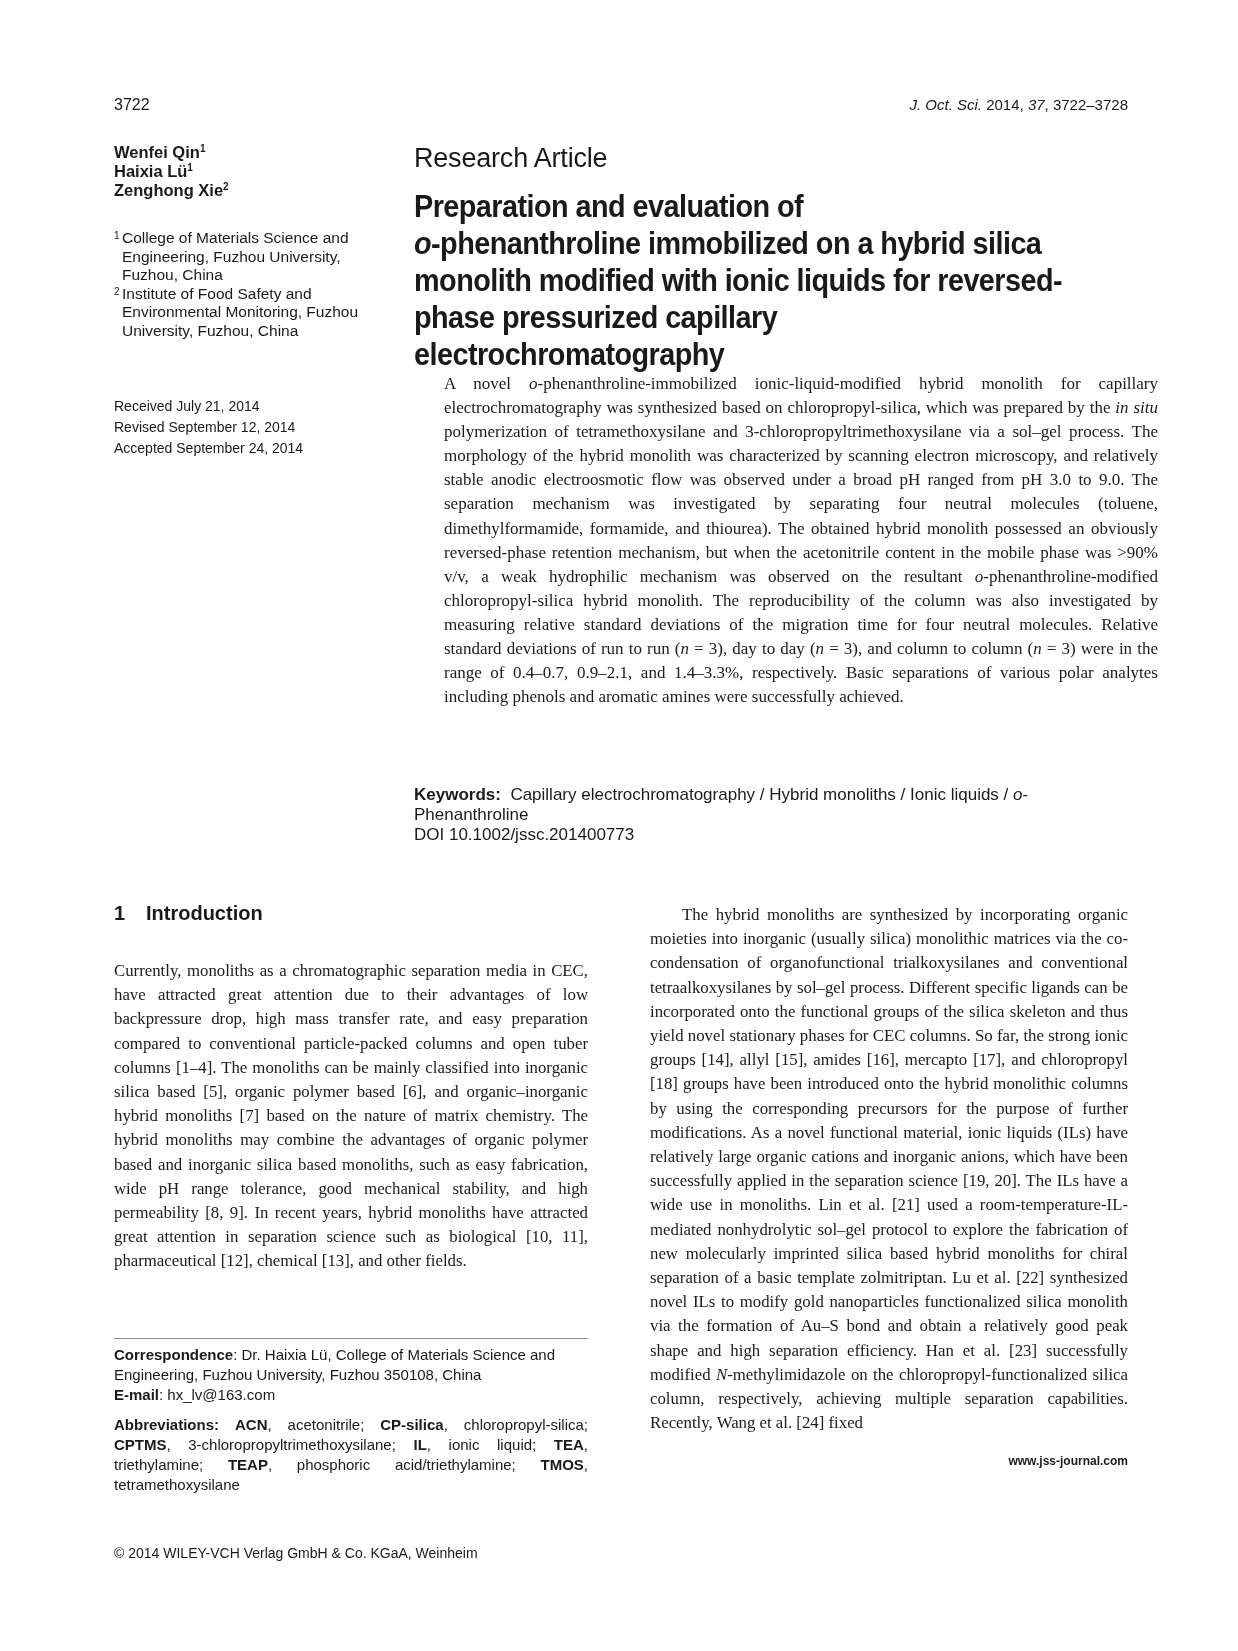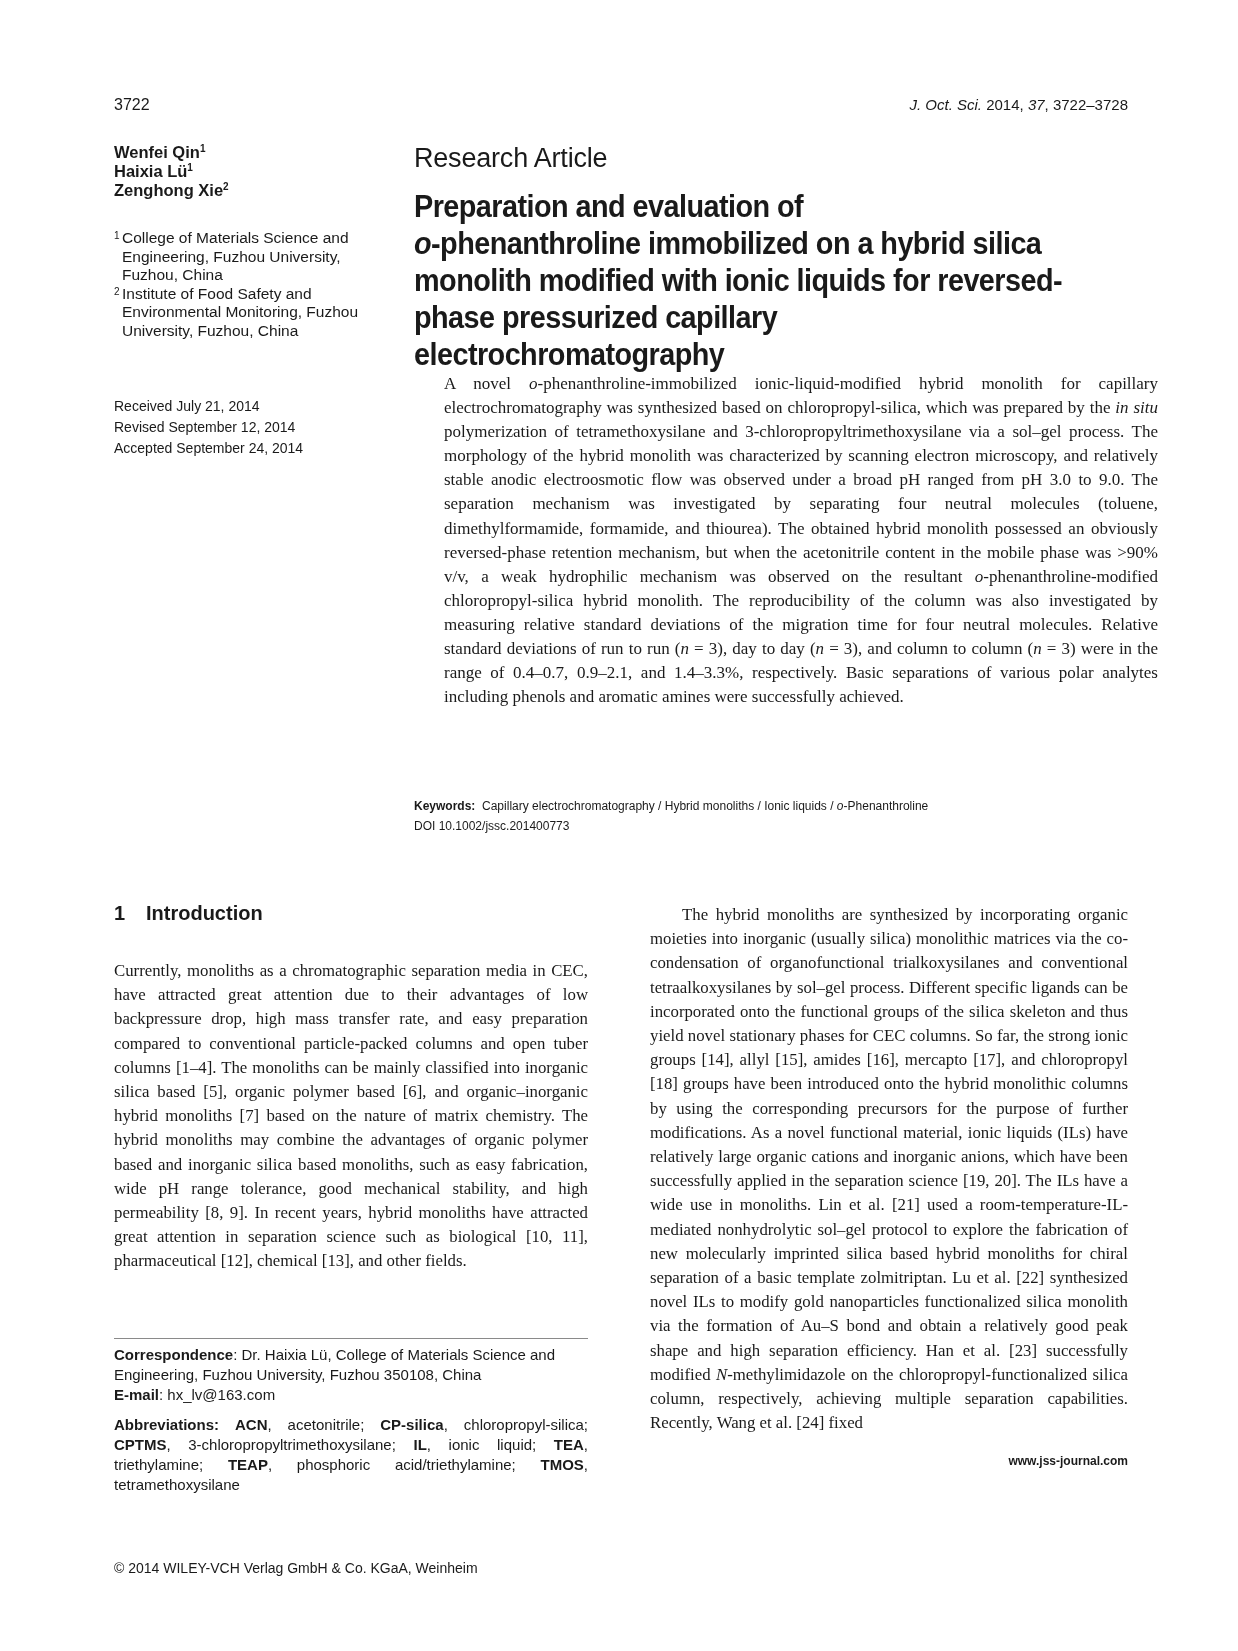--- a/index.html
+++ b/index.html
@@ -22,39 +22,39 @@
   .dates { left: 114px; top: 396px; font-size: 14px; line-height: 21px; }
 
   .article-type { left: 414px; top: 143px; font-size: 27px; font-weight: normal; letter-spacing: -0.2px; }
 
   .title { left: 414px; top: 188px; width: 700px; font-size: 31px; font-weight: bold; line-height: 37px; letter-spacing: -0.6px; transform: scaleX(0.93); transform-origin: left top; }
   .title i { font-style: italic; }
 
   .abstract { left: 414px; top: 372px; width: 714px; font-size: 17px; line-height: 24.1px; text-align: justify; margin-left: 30px; }
   .abstract i { font-style: italic; }
 
-  .keywords { left: 414px; top: 785px; width: 714px; font-size: 12px; line-height: 20px; margin-top: 11px; }
+  .keywords { left: 414px; top: 785px; width: 714px; font-size: 17px; line-height: 20px; }
   .keywords b { font-weight: bold; }
 
   .section-heading { left: 114px; top: 902px; font-size: 20px; font-weight: bold; }
   .section-heading .num { display: inline-block; width: 32px; }
 
   .col-left { left: 114px; top: 959px; width: 474px; font-size: 16.8px; line-height: 24.2px; text-align: justify; }
   .col-right { left: 650px; top: 903px; width: 478px; font-size: 16.8px; line-height: 24.2px; text-align: justify; }
   .col-right p, .col-left p { margin: 0; }
   .col-right p { text-indent: 32px; }
   .col-right i { font-style: italic; }
 
   .separator { left: 114px; top: 1338px; width: 474px; height: 0; border-top: 1px solid #8a8a8a; }
 
   .correspondence { left: 114px; top: 1345px; width: 474px; font-size: 15px; line-height: 20px; }
   .abbreviations { left: 114px; top: 1415px; width: 474px; font-size: 15px; line-height: 20px; text-align: justify; }
   .correspondence b, .abbreviations b { font-weight: bold; }
 
-  .copyright { left: 114px; top: 1545px; font-size: 14px; margin-top: 15px; }
+  .copyright { left: 114px; top: 1545px; font-size: 14px; }
   .website { right: 110px; top: 1454px; font-size: 12px; font-weight: bold; }
 </style>
 </head>
 <body>
 
 <div class="abs sans page-number">3722</div>
 <div class="abs sans running-head"><i>J. Oct. Sci.</i> <span>2014</span>, <i>37</i>, <span>3722–3728</span></div>
 
 <div class="abs sans authors">
   <div><span>Wenfei Qin</span><sup>1</sup></div>

